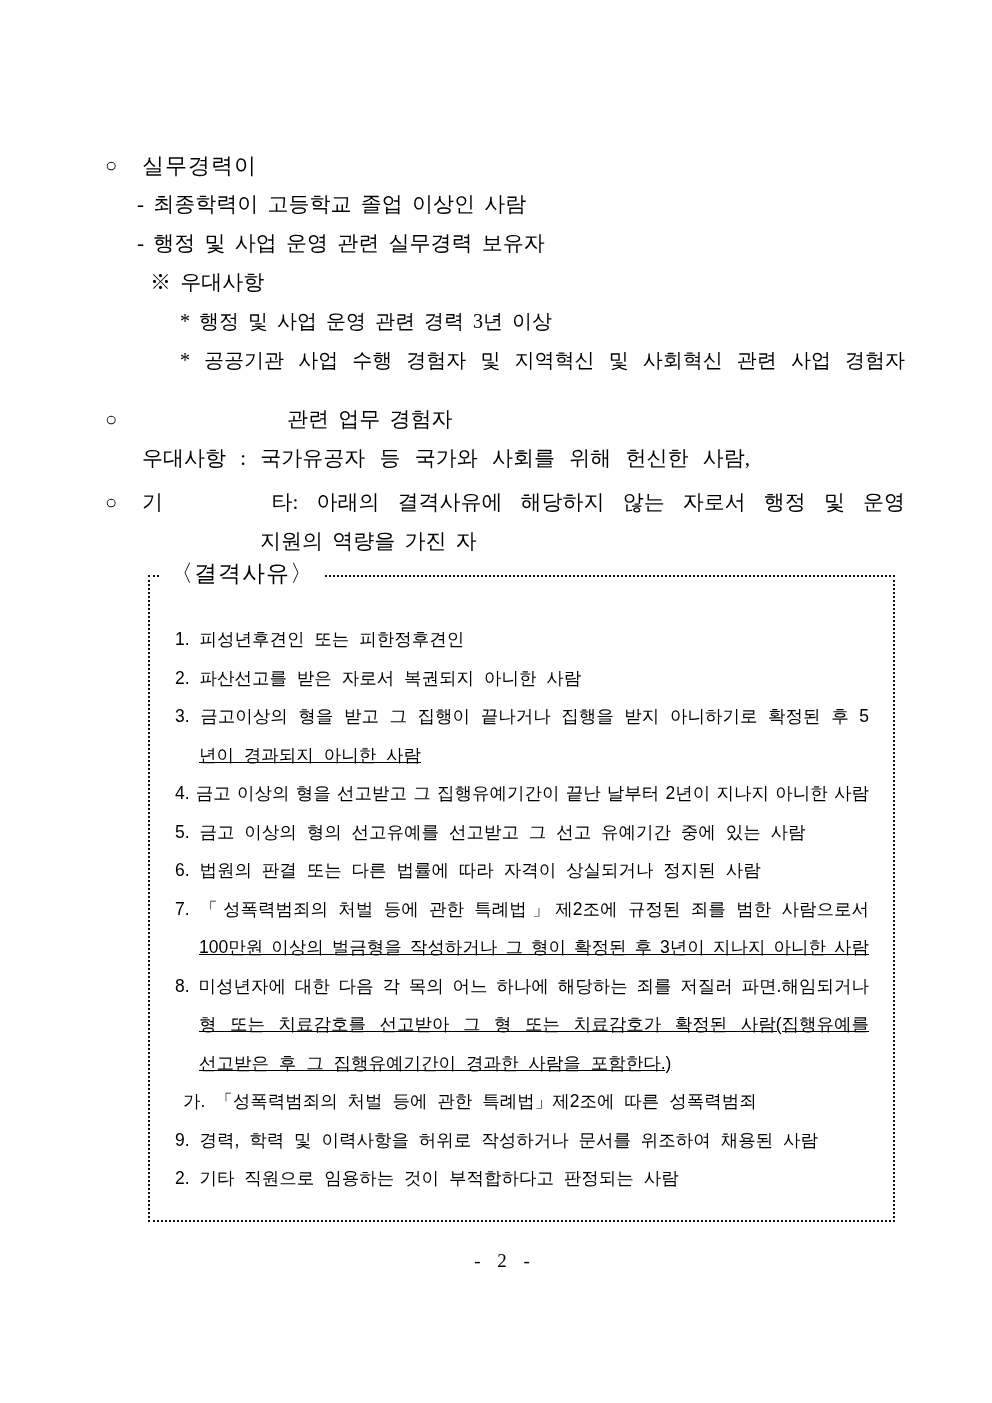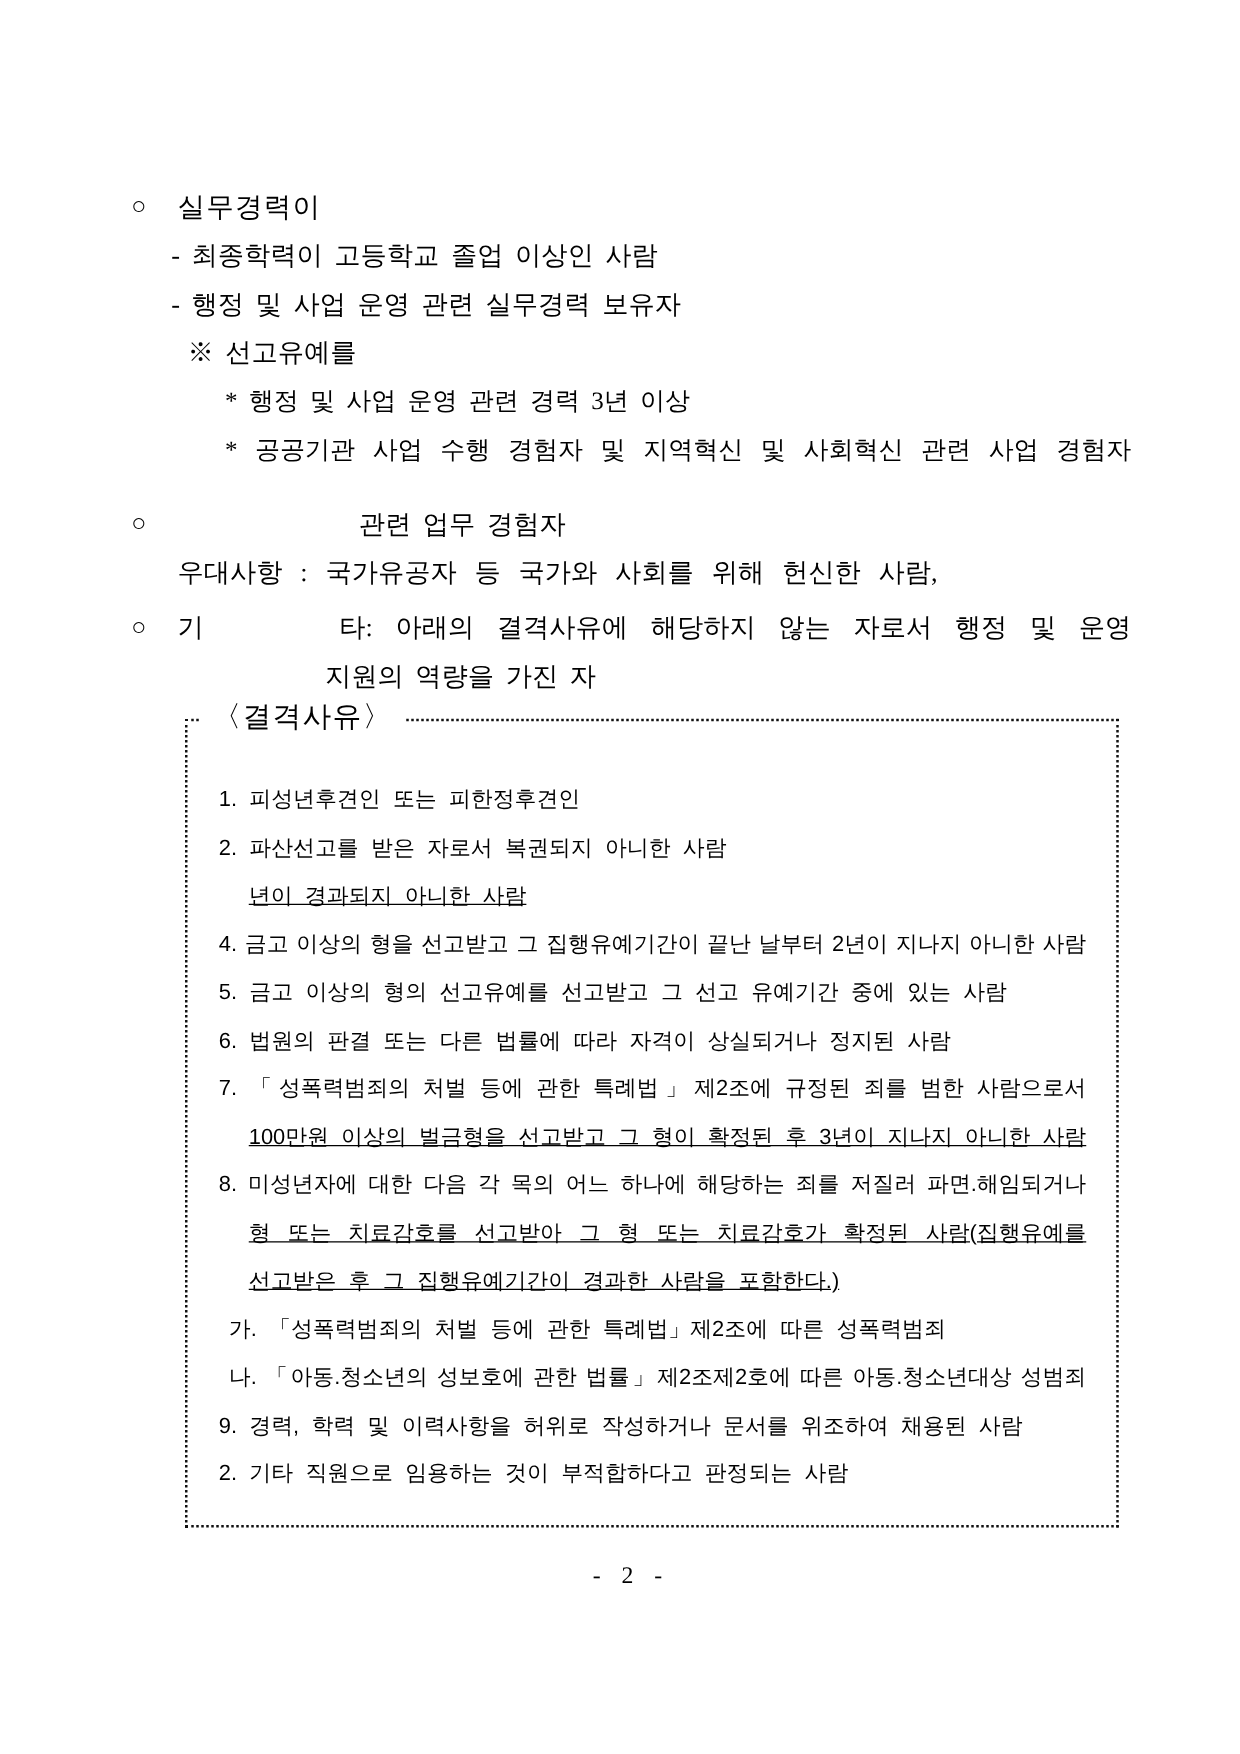--- a/index.html
+++ b/index.html
@@ -65,21 +65,21 @@
 
 <div class="content">
 
   <div class="sec">
     <div class="sec-head">
       <span class="marker">○</span>
       <span class="sec-title">실무경력이</span>
     </div>
     <div class="line l-dash">- 최종학력이 고등학교 졸업 이상인 사람</div>
     <div class="line l-dash">- 행정 및 사업 운영 관련 실무경력 보유자</div>
-    <div class="line l-note">※ 선고유예를</div>
+    <div class="line l-note">※ 우대사항</div>
     <div class="line l-star">* 행정 및 사업 운영 관련 경력 3년 이상</div>
     <div class="line l-star just" style="width:725px;">* 공공기관 사업 수행 경험자 및 지역혁신 및 사회혁신 관련 사업 경험자</div>
   </div>
 
   <div class="sec sec-preference hang">
     <span class="marker">○</span>
     <div class="hang-body">
       <div class="line indent-pref">관련 업무 경험자</div>
       <div class="line ws">우대사항 : 국가유공자 등 국가와 사회를 위해 헌신한 사람,</div>
     </div>
@@ -90,30 +90,30 @@
     <div class="hang-body">
       <div class="line just">기&nbsp;&nbsp;&nbsp;&nbsp;&nbsp;&nbsp;타: 아래의 결격사유에 해당하지 않는 자로서 행정 및 운영</div>
       <div class="line indent-etc">지원의 역량을 가진 자</div>
     </div>
   </div>
 
   <div class="dq-box">
     <div class="dq-title">〈결격사유〉</div>
     <div class="bline">1. 피성년후견인 또는 피한정후견인</div>
     <div class="bline">2. 파산선고를 받은 자로서 복권되지 아니한 사람</div>
+    <div class="bline just">3. 금고이상의 형을 받고 그 집행이 끝나거나 집행을 받지 아니하기로 확정된 후 5</div>
     <div class="bline b-cont">년이 경과되지 아니한 사람</div>
     <div class="bline just">4. 금고 이상의 형을 선고받고 그 집행유예기간이 끝난 날부터 2년이 지나지 아니한 사람</div>
     <div class="bline">5. 금고 이상의 형의 선고유예를 선고받고 그 선고 유예기간 중에 있는 사람</div>
     <div class="bline">6. 법원의 판결 또는 다른 법률에 따라 자격이 상실되거나 정지된 사람</div>
     <div class="bline just">7. 「성폭력범죄의 처벌 등에 관한 특례법」제2조에 규정된 죄를 범한 사람으로서</div>
-    <div class="bline b-cont just">100만원 이상의 벌금형을 선고받고 그 형이 확정된 후 3년이 지나지 아니한 사람</div>
+    <div class="bline b-cont just">100만원 이상의 벌금형을 작성하거나 그 형이 확정된 후 3년이 지나지 아니한 사람</div>
     <div class="bline just">8. 미성년자에 대한 다음 각 목의 어느 하나에 해당하는 죄를 저질러 파면.해임되거나</div>
     <div class="bline b-cont just">형 또는 치료감호를 선고받아 그 형 또는 치료감호가 확정된 사람(집행유예를</div>
     <div class="bline b-cont">선고받은 후 그 집행유예기간이 경과한 사람을 포함한다.)</div>
     <div class="bline b-sub">가. 「성폭력범죄의 처벌 등에 관한 특례법」제2조에 따른 성폭력범죄</div>
-    <div class="bline b-sub just">나. 「아동.청소년의 성보호에 관한 법률」제2조제2호에 따른 아동.청소년대상 성범죄</div>
     <div class="bline">9. 경력, 학력 및 이력사항을 허위로 작성하거나 문서를 위조하여 채용된 사람</div>
     <div class="bline">2. 기타 직원으로 임용하는 것이 부적합하다고 판정되는 사람</div>
   </div>
 
   <div class="page-number">- 2 -</div>
 
 </div>
 
 </body></html>

